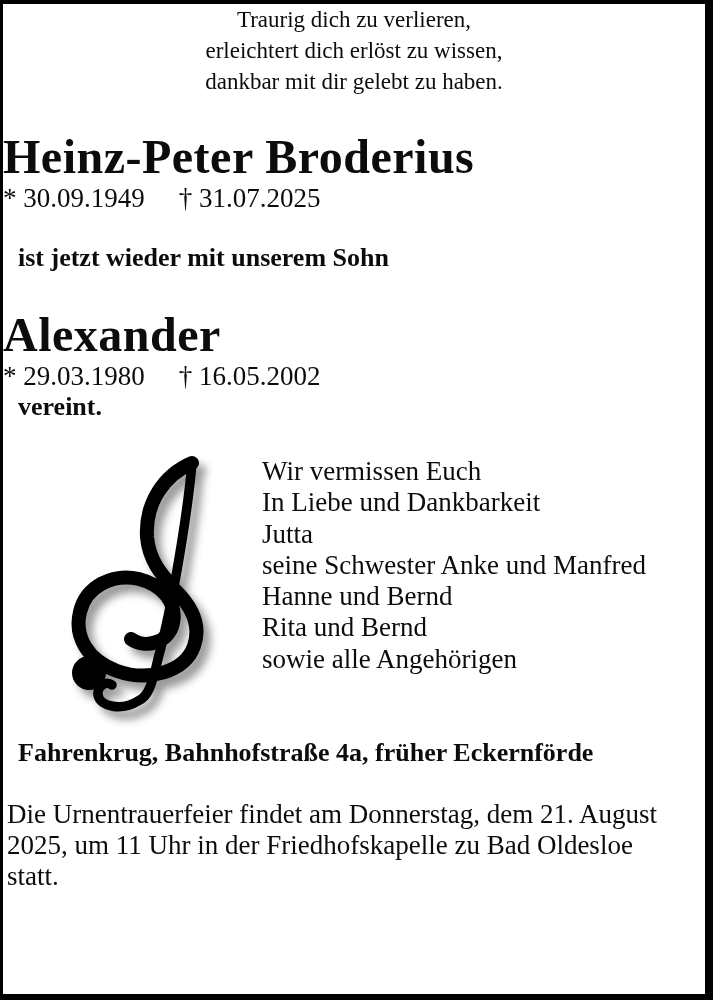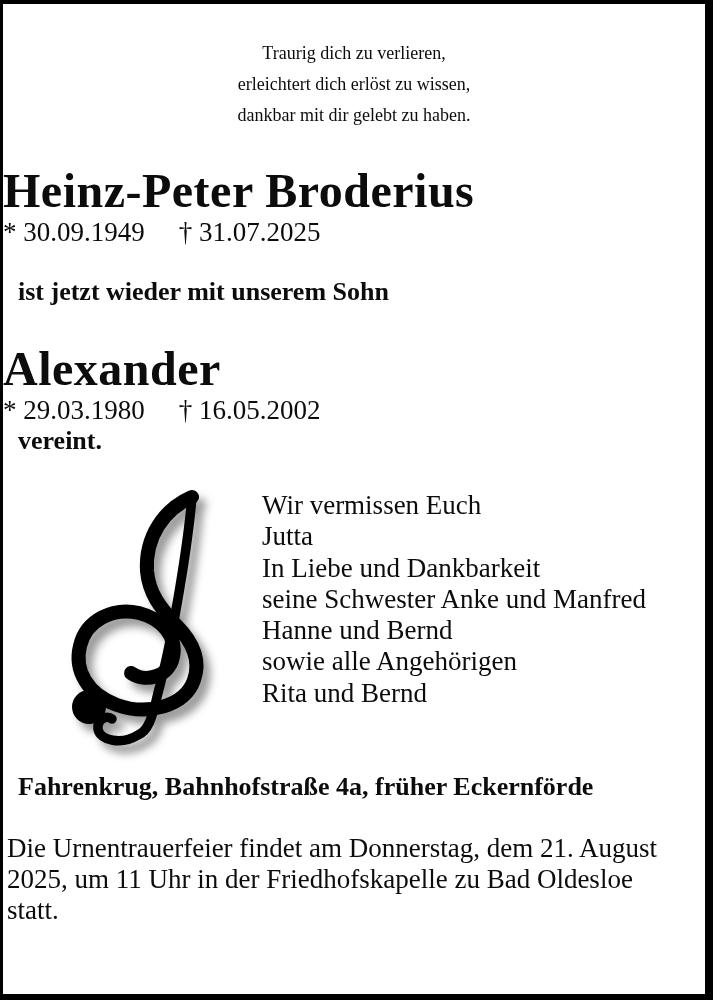--- a/index.html
+++ b/index.html
@@ -13,23 +13,22 @@
     background: #ffffff;
     border-style: solid;
     border-color: #000000;
     border-width: 4px 8px 6px 3px; 
     font-family: "Liberation Serif", "DejaVu Serif", serif;
     color: #0c0c0c;
     overflow: hidden;
   }
 
   .verse {
-    margin-top: 34px;
     text-align: center;
-    font-size: 18px;
+    font-size: 23px;
     line-height: 31px;
   }
 
   .deceased-name {
     margin: 0;
     text-align: left;
     font-size: 48px;
     line-height: 52px;
     font-weight: bold;
     letter-spacing: 0.5px;
@@ -138,26 +137,26 @@
             C92,238 88,250 78,254
             C62,264 40,260 38,248
             C37,239 46,233 52,238"></path>
         </g>
         <circle cx="29" cy="226" r="17" fill="#000000"></circle>
       </svg>
     </div>
 
     <div class="mourners">
       <div>Wir vermissen Euch</div>
+      <div>In Liebe und Dankbarkeit</div>
       <div>Jutta</div>
-      <div>In Liebe und Dankbarkeit</div>
       <div>seine Schwester Anke und Manfred</div>
       <div>Hanne und Bernd</div>
+      <div>Rita und Bernd</div>
       <div>sowie alle Angehörigen</div>
-      <div>Rita und Bernd</div>
     </div>
 
   </div>
 
   <p class="left-text address">Fahrenkrug, Bahnhofstraße 4a, früher Eckernförde</p>
 
   <div class="ceremony">
     <div>Die Urnentrauerfeier findet am Donnerstag, dem 21. August</div>
     <div>2025, um 11 Uhr in der Friedhofskapelle zu Bad Oldesloe</div>
     <div>statt.</div>

